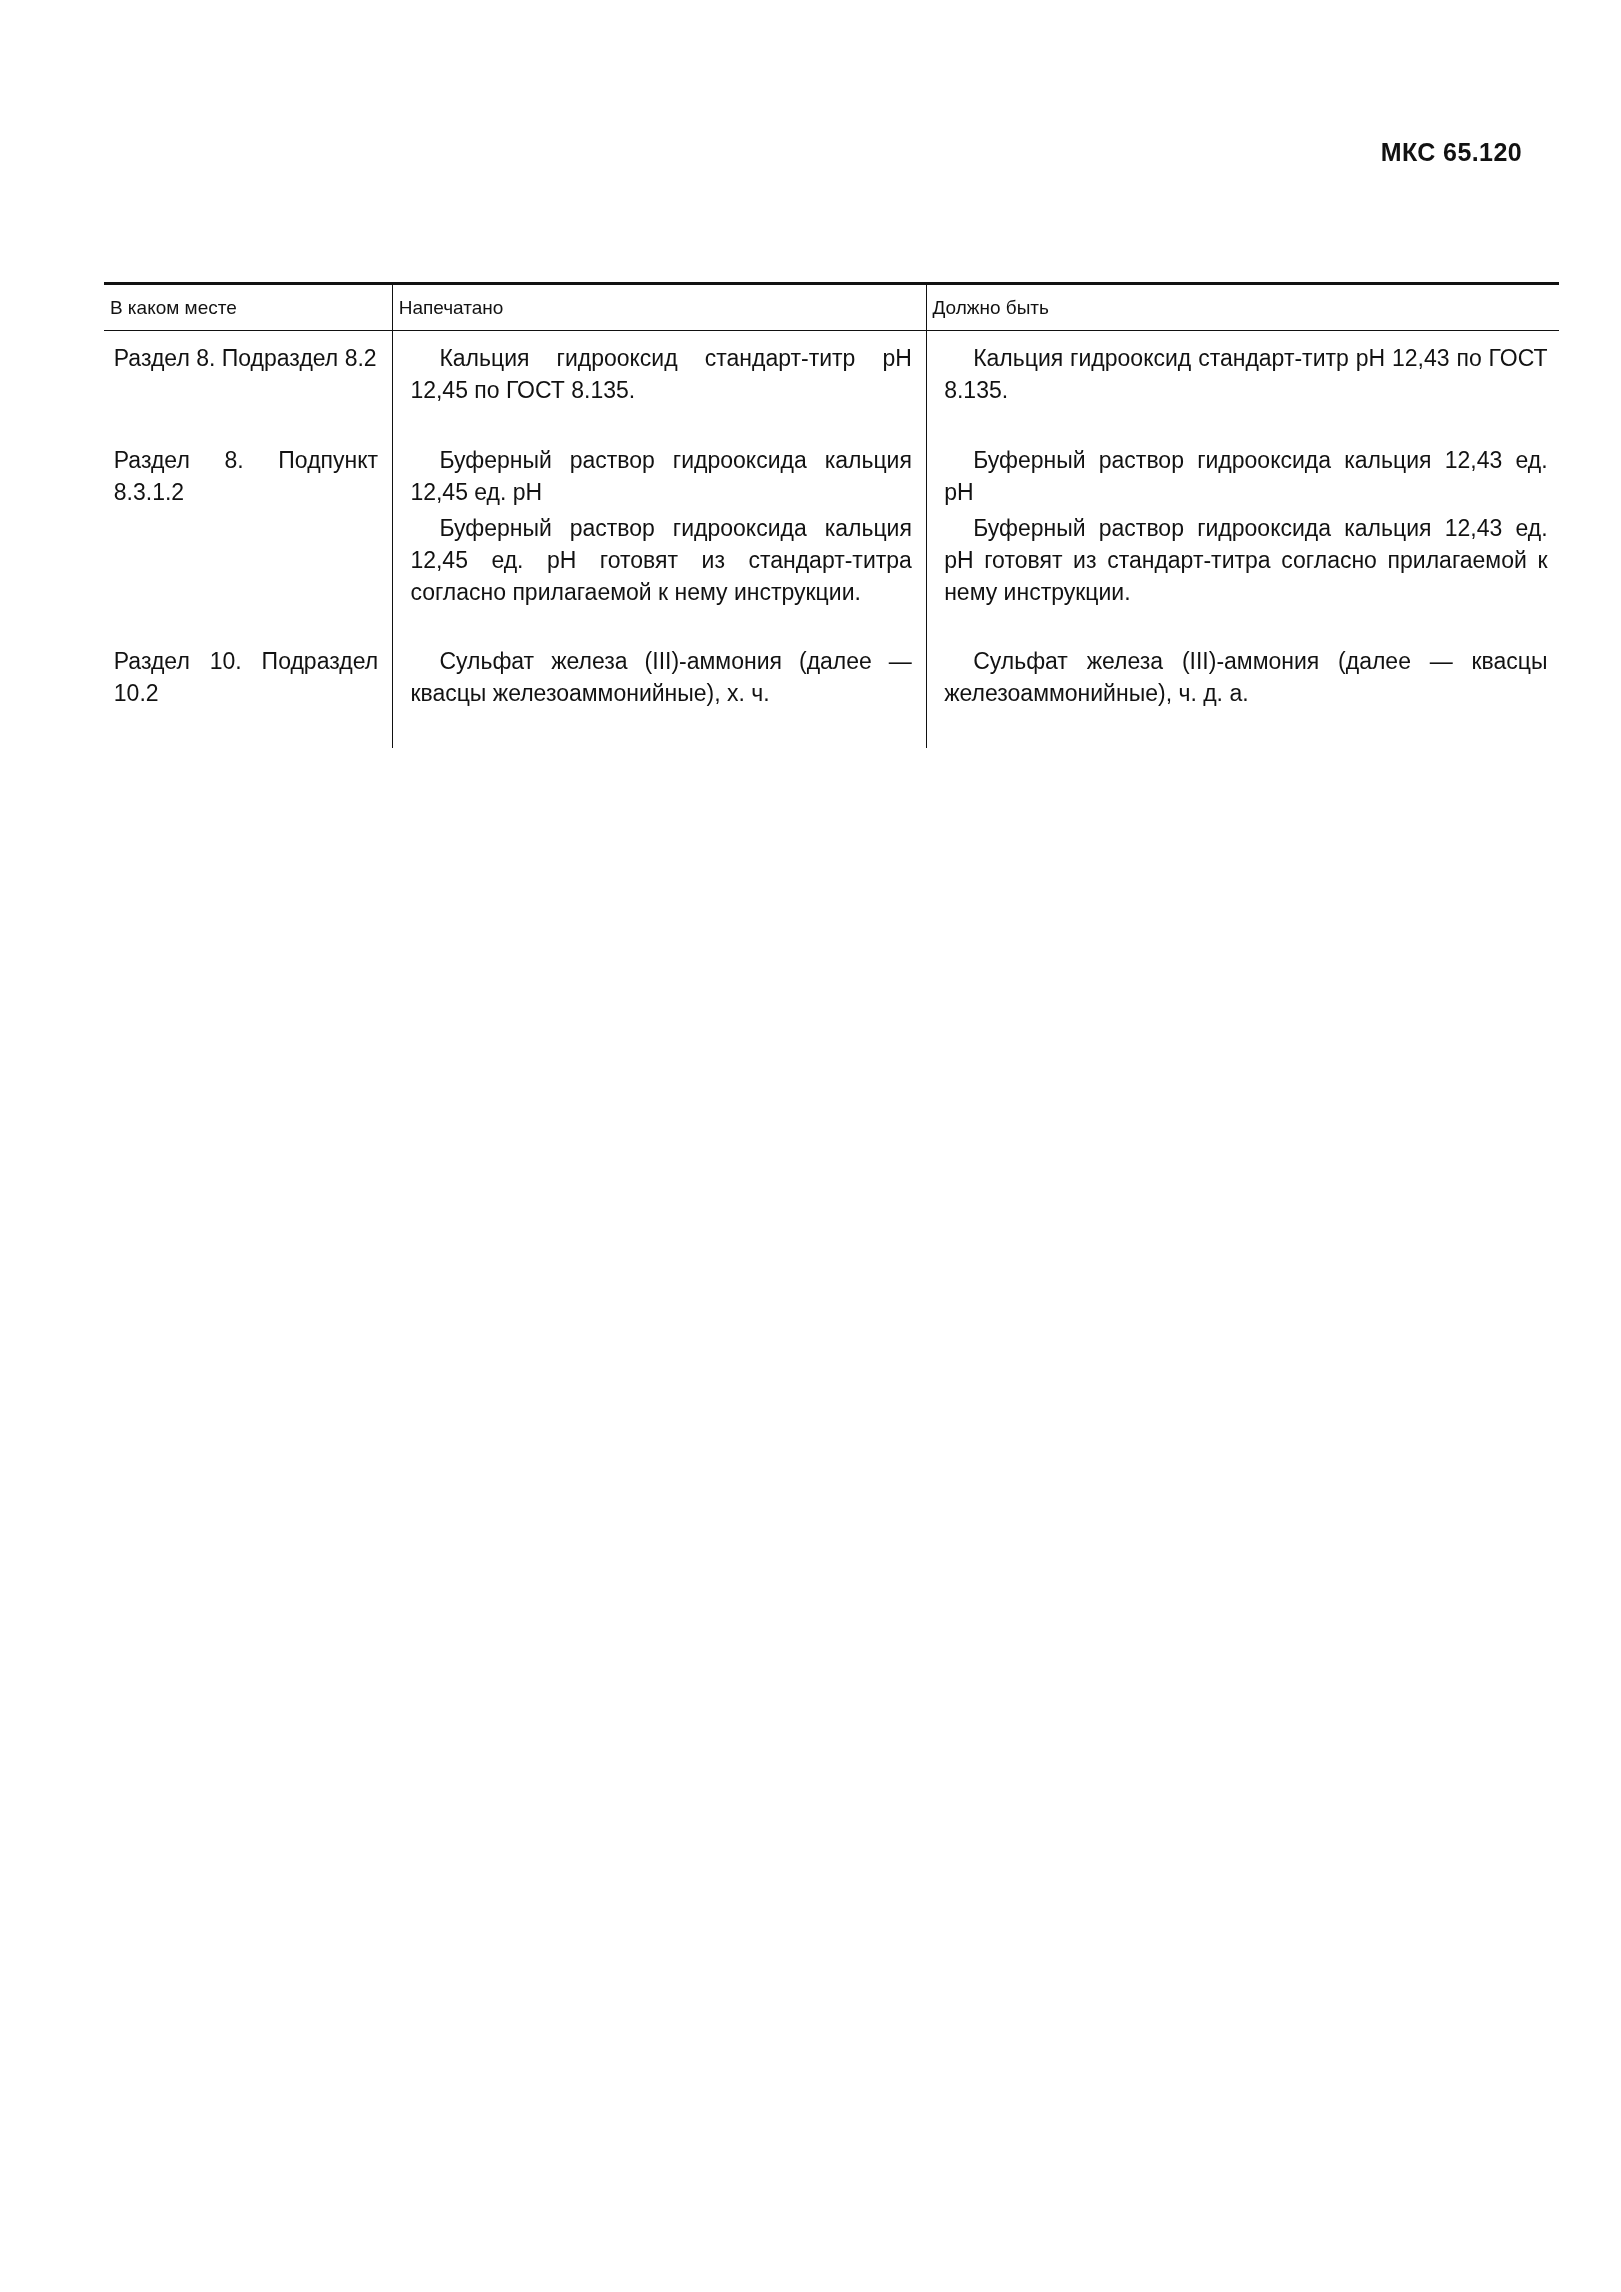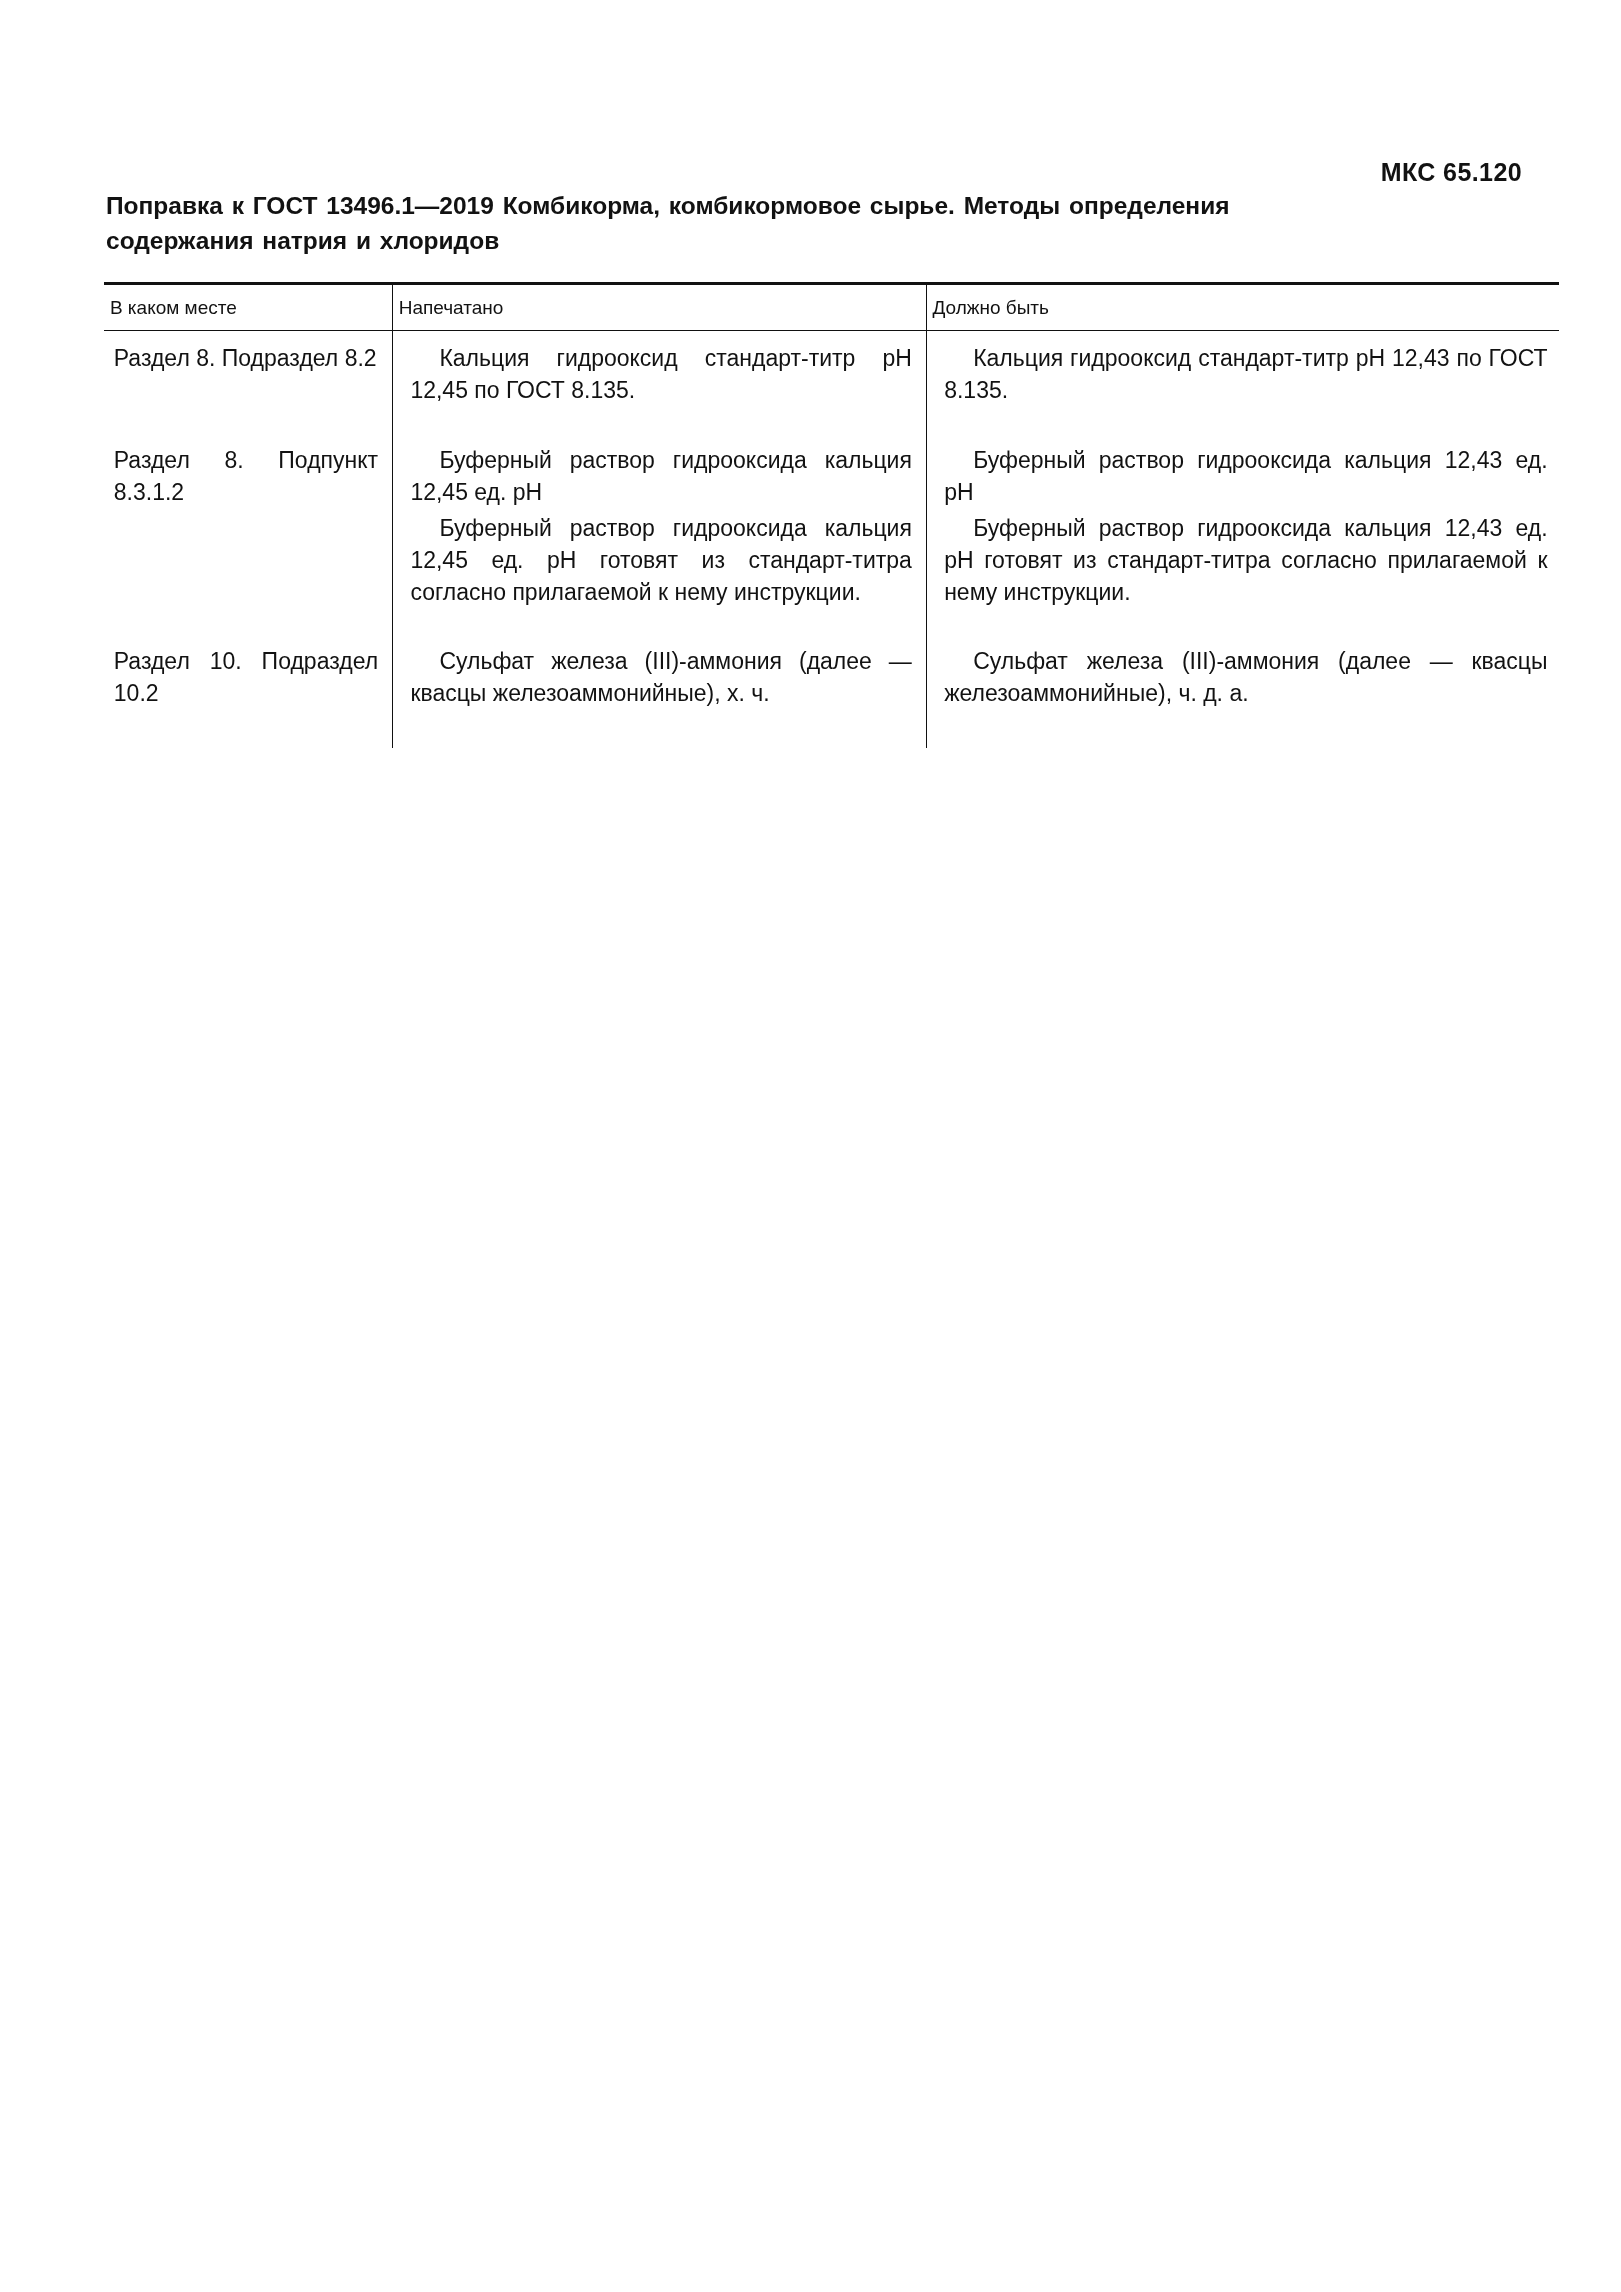--- a/index.html
+++ b/index.html
@@ -21,21 +21,21 @@
     top: 0; left: 0;
     width: 1621px;
     height: 2293px;
     box-sizing: border-box;
     padding: 0;
   }
 
   
   .mks-line {
     position: absolute;
-    top: 158px;
+    top: 138px;
     left: 0;
     width: 1522px;
     text-align: right;
     font-size: 25px;
     font-weight: bold;
     letter-spacing: 0.4px;
   }
 
   
   .doc-title {
@@ -116,24 +116,20 @@
     letter-spacing: 0.2px;
   }
 </style>
 </head>
 <body>
 
 <div class="page">
 
   <div class="mks-line">МКС 65.120</div>
 
-  <div class="doc-title">
-    <span>Поправка к ГОСТ 13496.1—2019 Комбикорма, комбикормовое сырье. Методы определения</span>
-    <span class="l2">содержания натрия и хлоридов</span>
-  </div>
 
   <table class="corr-table">
     <thead>
       <tr class="thead-row">
         <th class="c1">В каком месте</th>
         <th class="c2">Напечатано</th>
         <th class="c3">Должно быть</th>
       </tr>
     </thead>
     <tbody>

